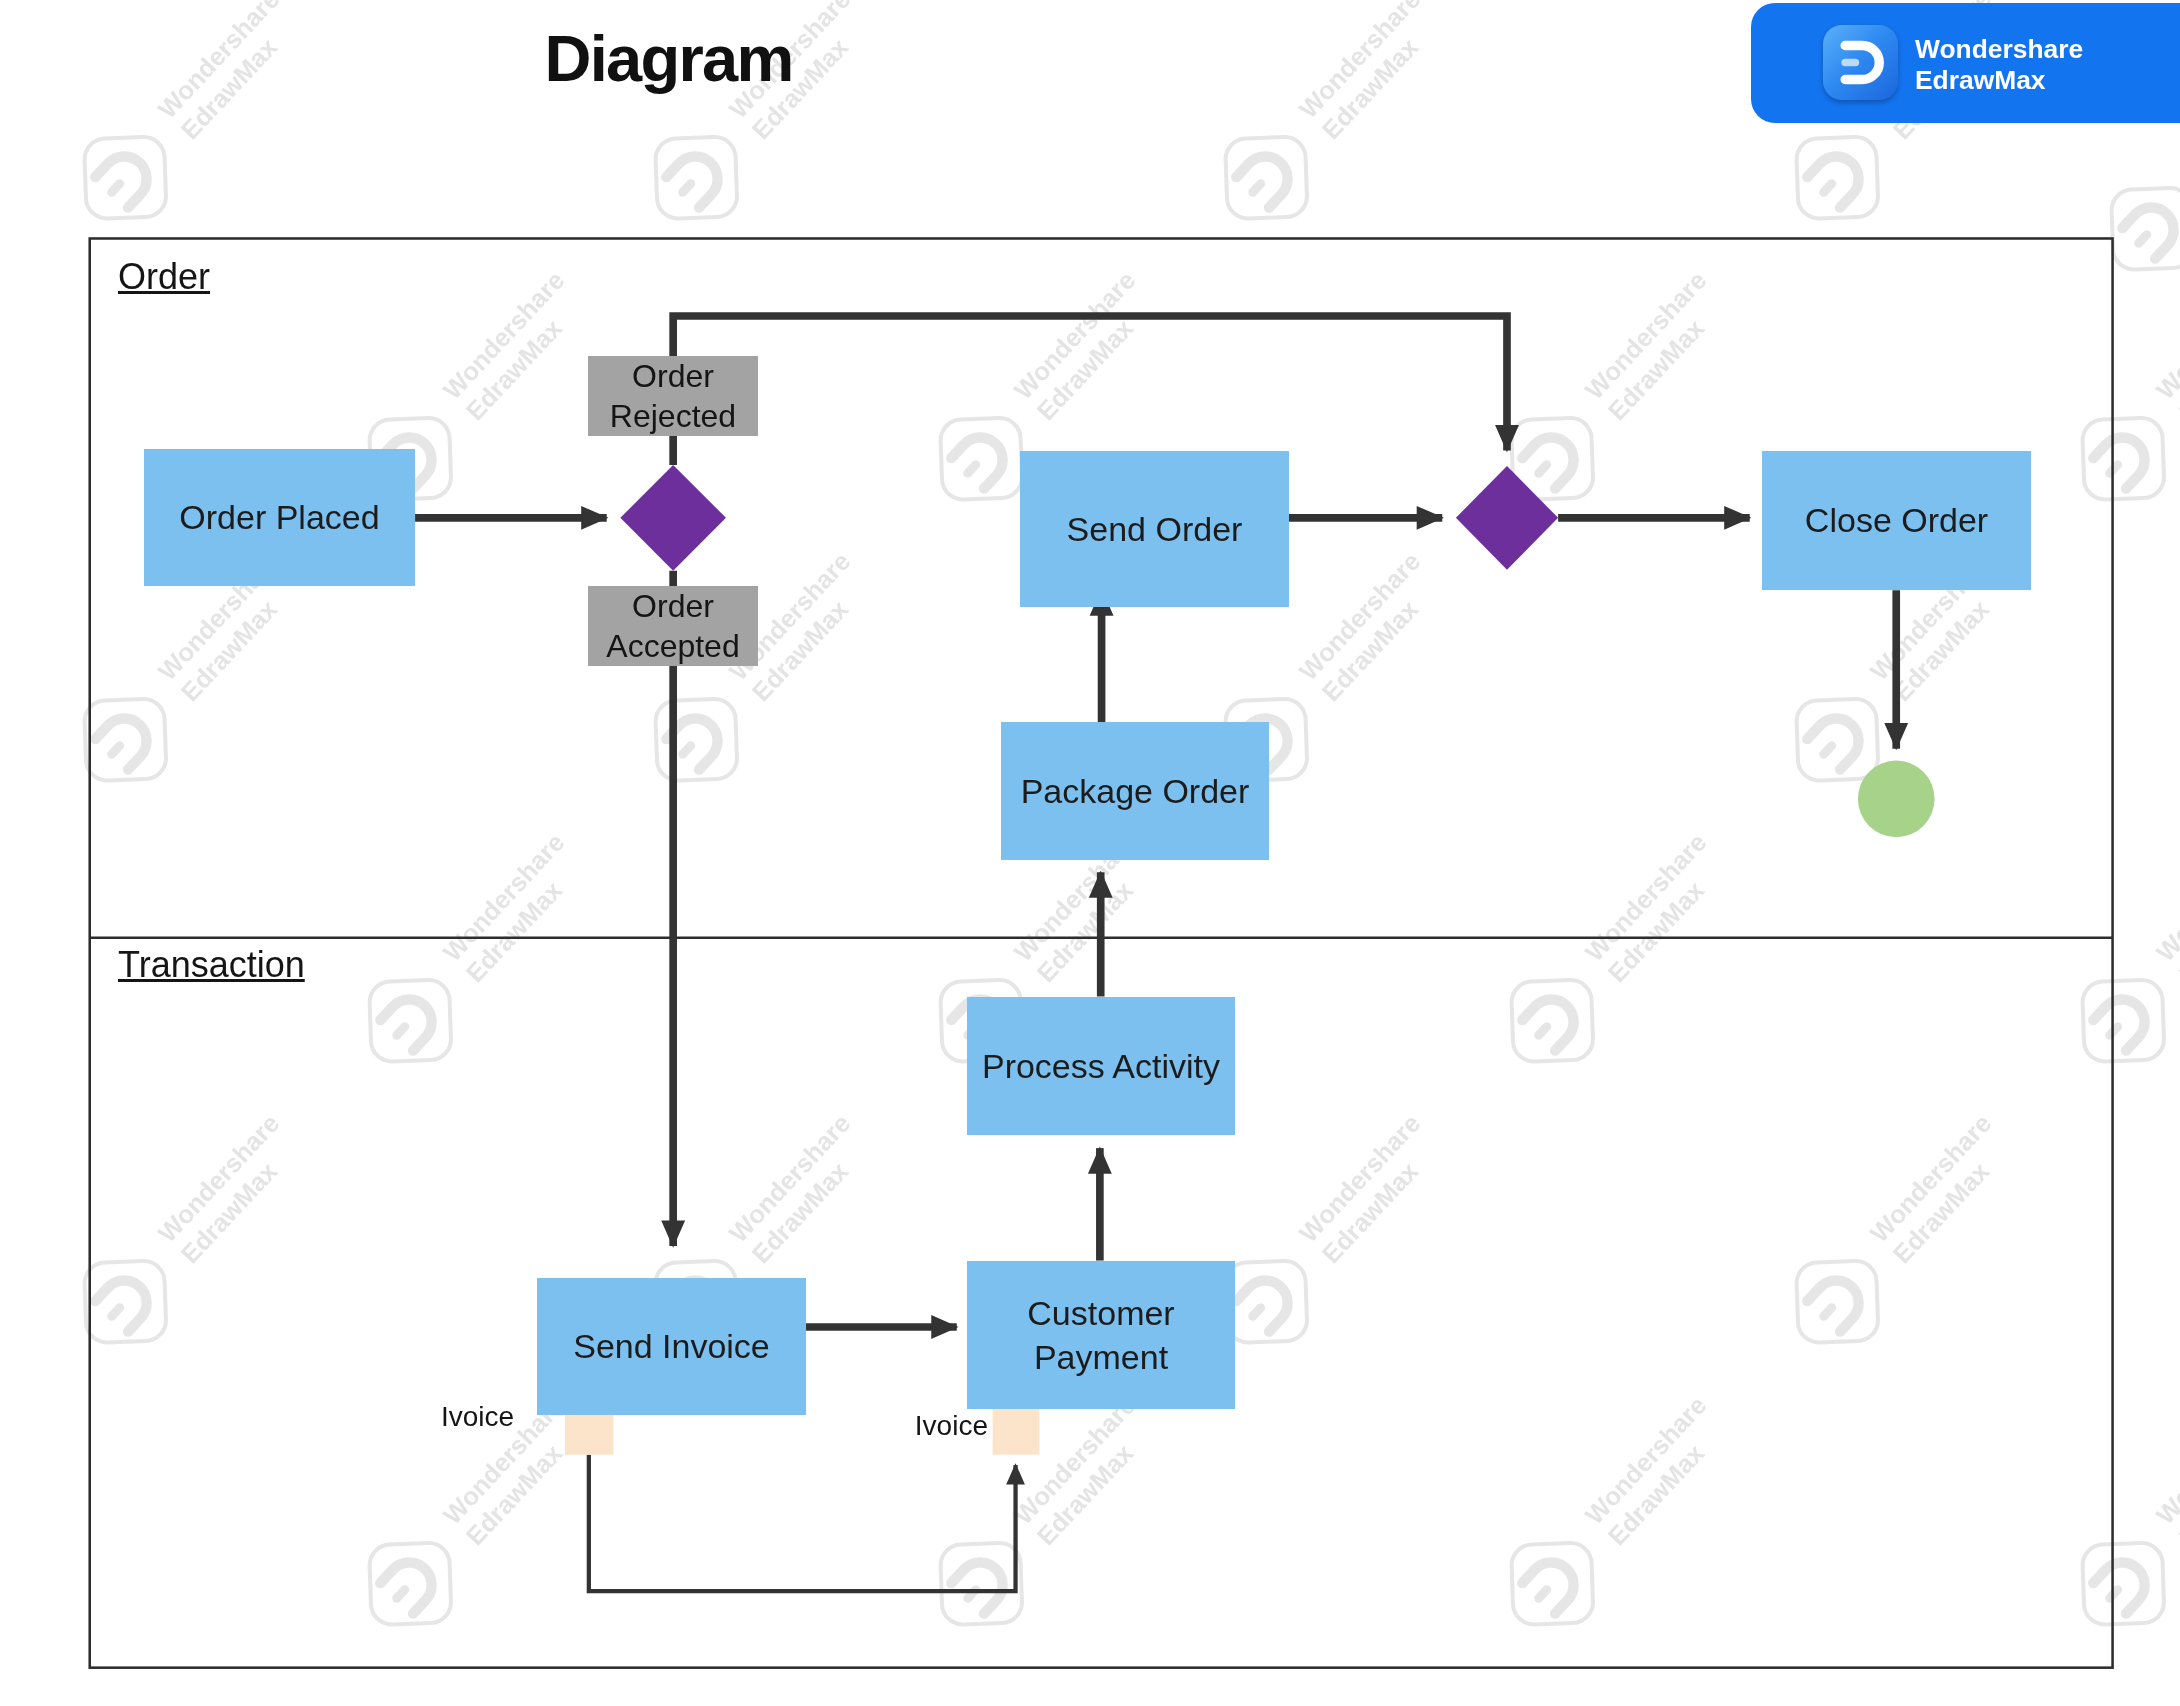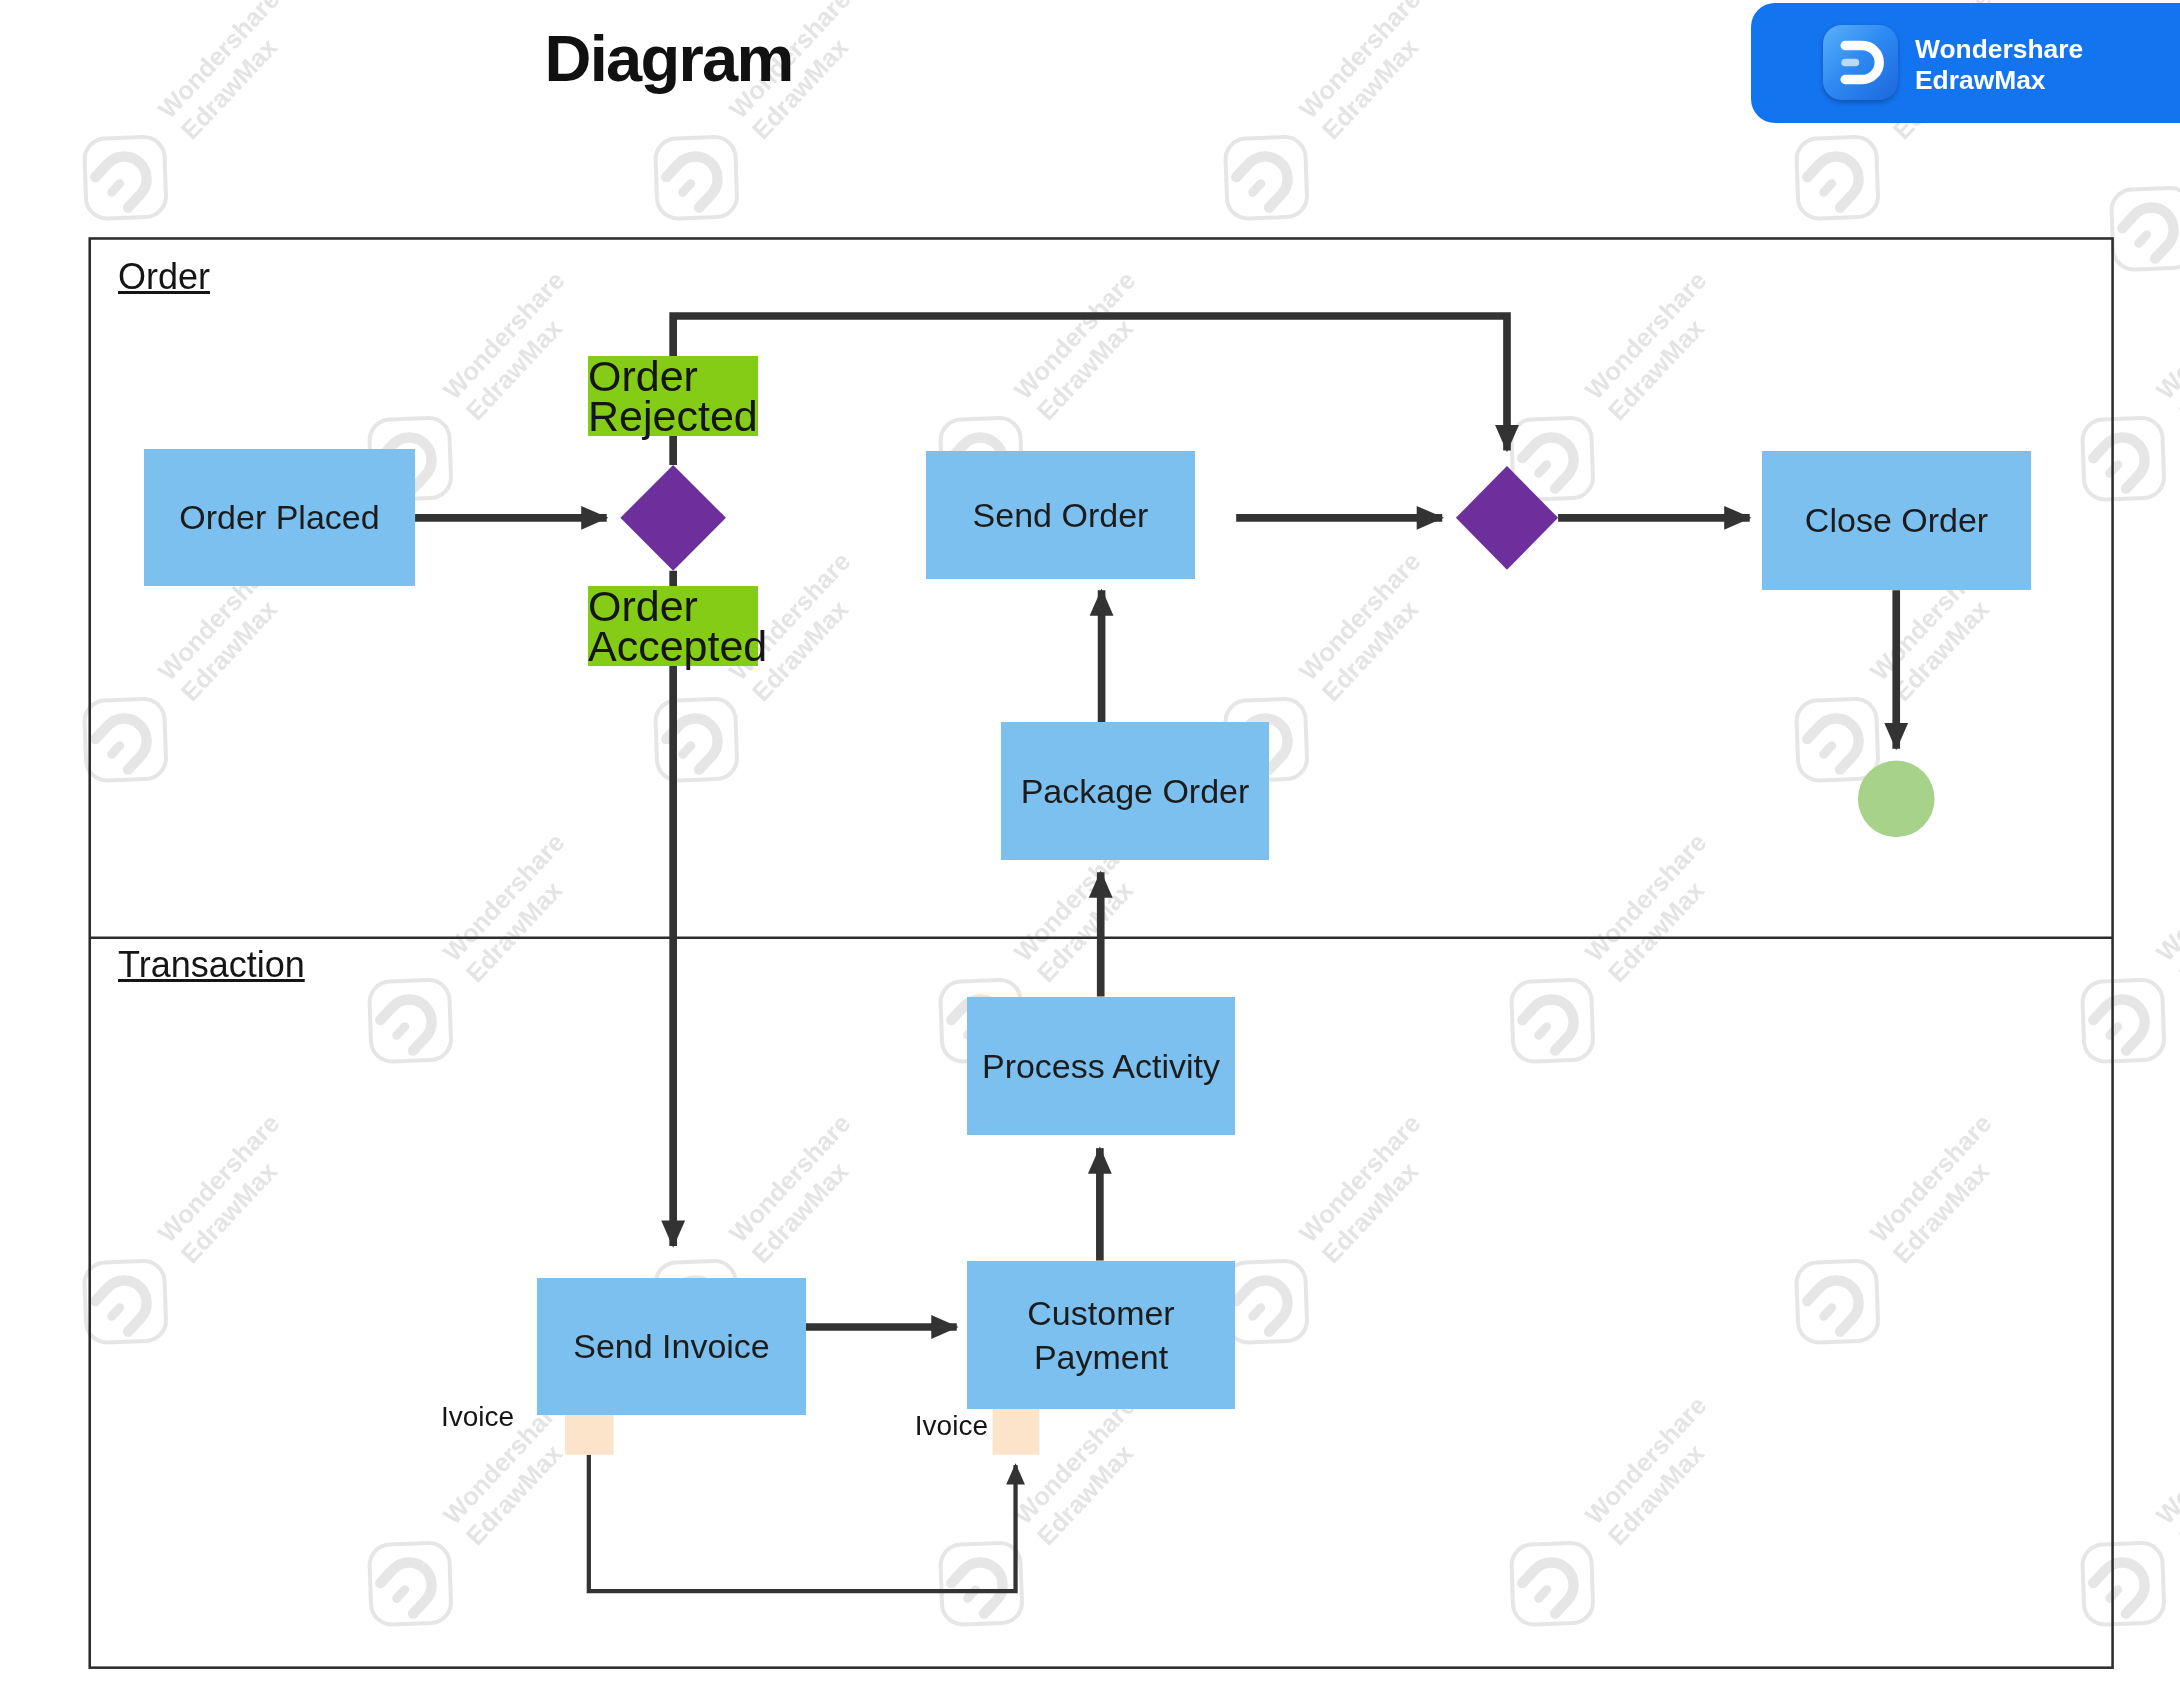--- a/index.html
+++ b/index.html
@@ -26,22 +26,22 @@
       transform:rotate(-47deg);opacity:.55;pointer-events:none;}
   .wm-ico{width:128px;height:128px;flex:0 0 auto;}
   .wm-txt{font-size:25.6px;line-height:31px;color:#cfcfcf;font-weight:bold;white-space:nowrap;}
   .wm-txt span{display:block;}
 
   
   .layer{position:absolute;left:0;top:0;width:2181px;height:1706px;}
   .lane-label{position:absolute;font-size:36px;color:#151515;text-decoration:underline;}
   .node{position:absolute;background:#7cc0f0;display:flex;align-items:center;justify-content:center;
         text-align:center;font-size:34px;color:#1c1c1c;line-height:1.3;}
-  .edge-label{position:absolute;background:#84cc16;text-align:left;
-              font-size:43px;line-height:40px;color:#151515;}
+  .edge-label{position:absolute;background:#a3a3a3;text-align:center;
+              font-size:32px;line-height:40px;color:#151515;}
   .pin-label{position:absolute;font-size:28px;line-height:43px;color:#151515;text-align:center;}
   .pin-label.break{word-break:break-all;}
 </style>
 </head>
 <body>
 
 <svg width="0" height="0" style="position:absolute" aria-hidden="true">
   <defs>
     <symbol id="wm-sym" viewBox="0 0 160 160">
       <rect x="30" y="30" width="100" height="100" rx="26" fill="none" stroke="#d2d2d2" stroke-width="5" transform="rotate(45 80 80)"></rect>
@@ -319,21 +319,21 @@
   <circle cx="2226" cy="938" r="45" fill="#a7d289"></circle>
 
   <rect x="663" y="1640" width="57" height="68" fill="#fce4cb"></rect>
   <rect x="1165" y="1640" width="55" height="68" fill="#fce4cb"></rect>
 </svg>
 
 <div class="lane-label" style="left:118px;top:256px">Order</div>
 <div class="lane-label" style="left:118px;top:944px">Transaction</div>
 
 <div class="node" style="left:144px;top:449px;width:271px;height:137px">Order Placed</div>
-<div class="node" style="left:926px;top:451px;width:269px;height:128px">Send Order</div>
+<div class="node" style="left:1020px;top:451px;width:269px;height:156px">Send Order</div>
 <div class="node" style="left:1762px;top:451px;width:269px;height:139px">Close Order</div>
 <div class="node" style="left:1001px;top:722px;width:268px;height:138px">Package Order</div>
 <div class="node" style="left:967px;top:997px;width:268px;height:138px">Process Activity</div>
 <div class="node" style="left:537px;top:1278px;width:269px;height:137px">Send Invoice</div>
 <div class="node" style="left:967px;top:1261px;width:268px;height:148px;padding:0 46px;box-sizing:border-box">Customer Payment</div>
 
 <div class="edge-label" style="left:588px;top:356px;width:170px">Order Rejected</div>
 <div class="edge-label" style="left:588px;top:586px;width:170px">Order Accepted</div>
 <div class="pin-label break" style="left:430px;top:1395px;width:95px">Ivoice</div>
 <div class="pin-label" style="left:886px;top:1404px;width:102px;text-align:right">Ivoice</div>

